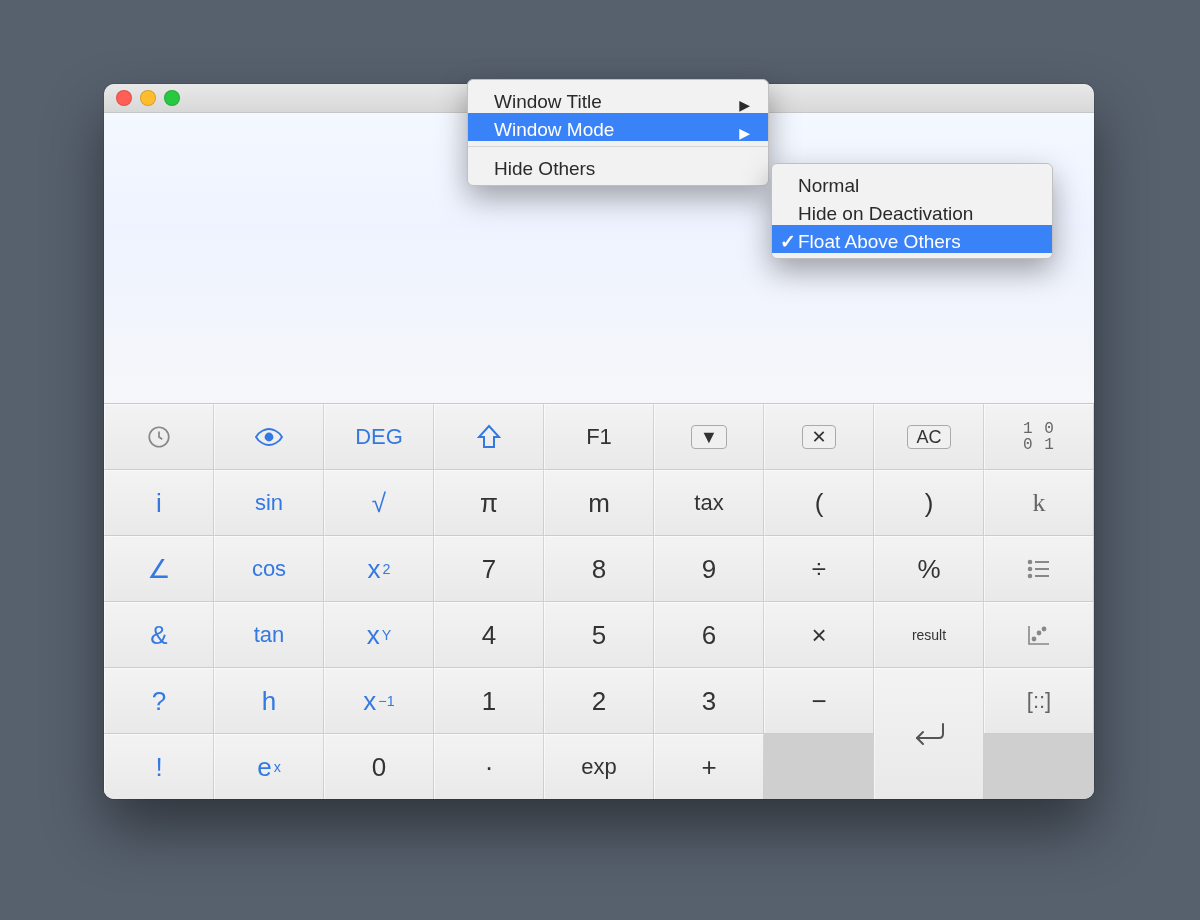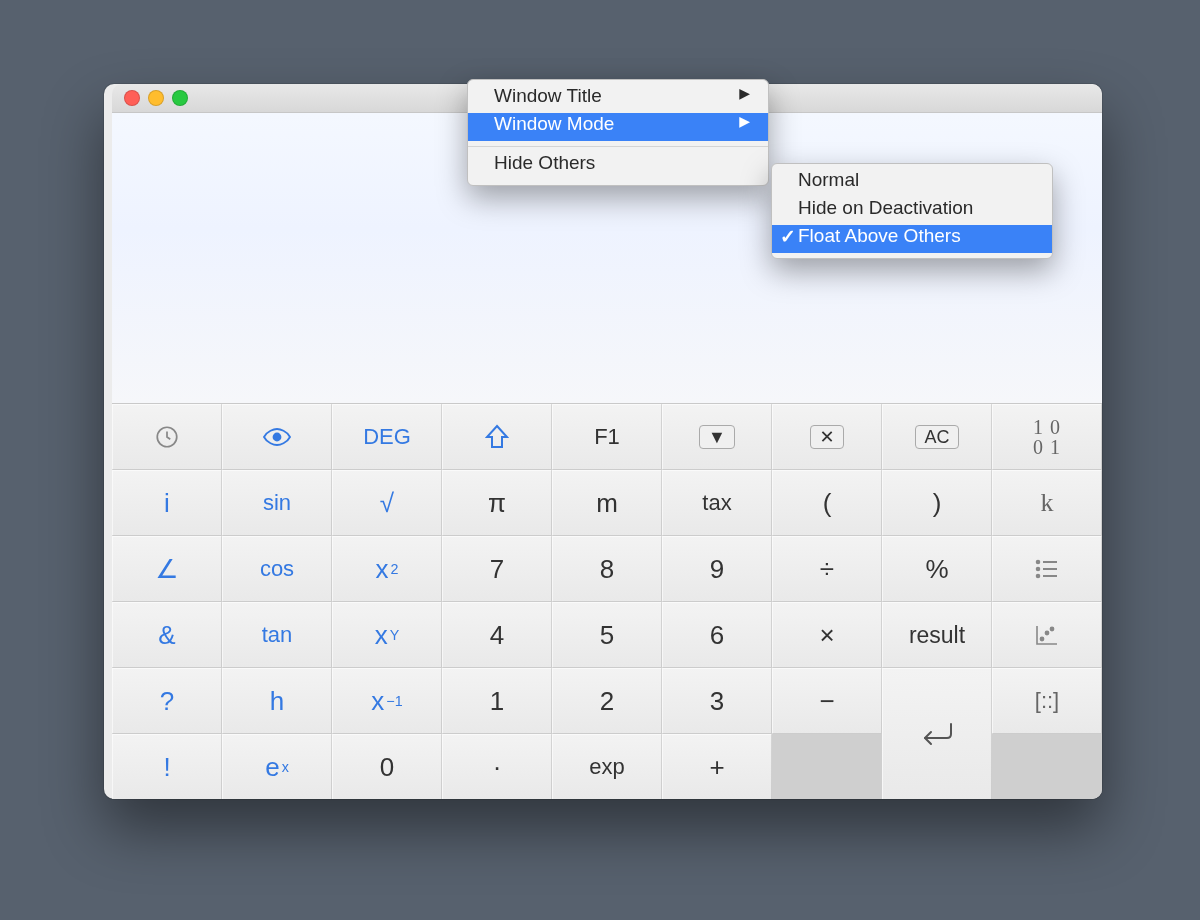--- a/index.html
+++ b/index.html
@@ -16,21 +16,20 @@
   .window {
     position: absolute;
     left: 104px;
     top: 84px;
     width: 990px;
     height: 715px;
     border-radius: 10px;
     background: #ececec;
     box-shadow: 0 30px 60px rgba(0,0,0,0.45), 0 0 0 1px rgba(0,0,0,0.1);
     overflow: hidden;
-    padding-left: 8px;
   }
 
   .titlebar {
     height: 28px;
     background: linear-gradient(#e8e8e8, #d8d8d8);
     border-bottom: 1px solid #c7c7c7;
     border-top-left-radius: 10px;
     border-top-right-radius: 10px;
     display: flex;
     align-items: center;
@@ -63,40 +62,40 @@
     box-shadow: inset -1px -1px 0 rgba(0,0,0,0.12), inset 1px 1px 0 rgba(255,255,255,0.6);
     color: #555;
     user-select: none;
     cursor: default;
     position: relative;
   }
   .key.blue { color: #3479e2; }
   .key.gray { color: #666; }
   .key.black { color: #333; }
   .key.small { font-size: 22px; }
-  .key.tiny  { font-size: 23px; }
+  .key.tiny  { font-size: 14px; }
 
   .key sup { font-size: 0.55em; vertical-align: super; margin-left: 2px;}
   .key .base { font-size: 26px; }
 
   .boxed {
     border: 1px solid #aaa;
     border-radius: 4px;
     padding: 2px 8px;
     font-size: 18px;
     background: #f0f0f0;
     color: #333;
     line-height: 1;
   }
 
   .double-h { grid-row: span 2; }
 
   .bin {
-    font-family: Liberation Serif, serif;
-    font-size: 20px;
+    font-family: Liberation Mono, monospace;
+    font-size: 16px;
     letter-spacing: 1px;
     line-height: 1.0;
     white-space: pre;
     color: #666;
     text-align: center;
   }
 
   
   .menu {
     position: absolute;
@@ -104,21 +103,21 @@
     border: 1px solid #c0c0c0;
     border-radius: 6px;
     box-shadow: 0 12px 30px rgba(0,0,0,0.35);
     padding: 5px 0;
     font-size: 19px;
     color: #2a2a2a;
   }
   .menu-item {
     height: 28px;
     display: flex;
-    align-items: flex-start;
+    align-items: flex-end;
     padding: 0 18px 0 26px;
     white-space: nowrap;
   }
   .menu-item.selected {
     background: #3a82f7;
     color: #ffffff;
   }
   .menu-item .arrow {
     margin-left: auto;
     padding-left: 40px;

